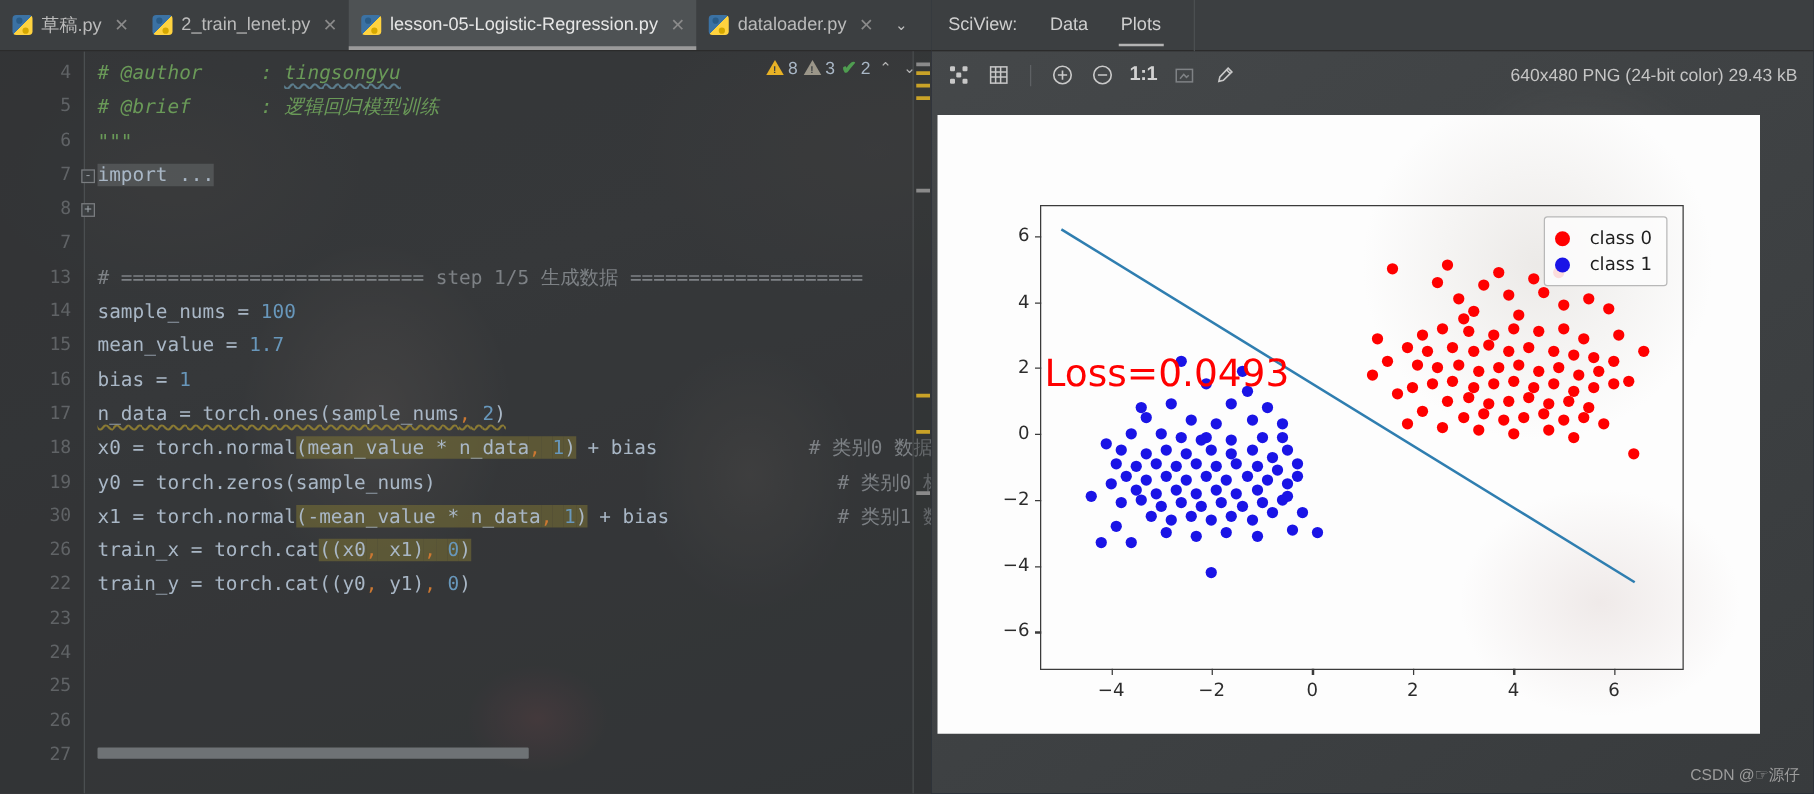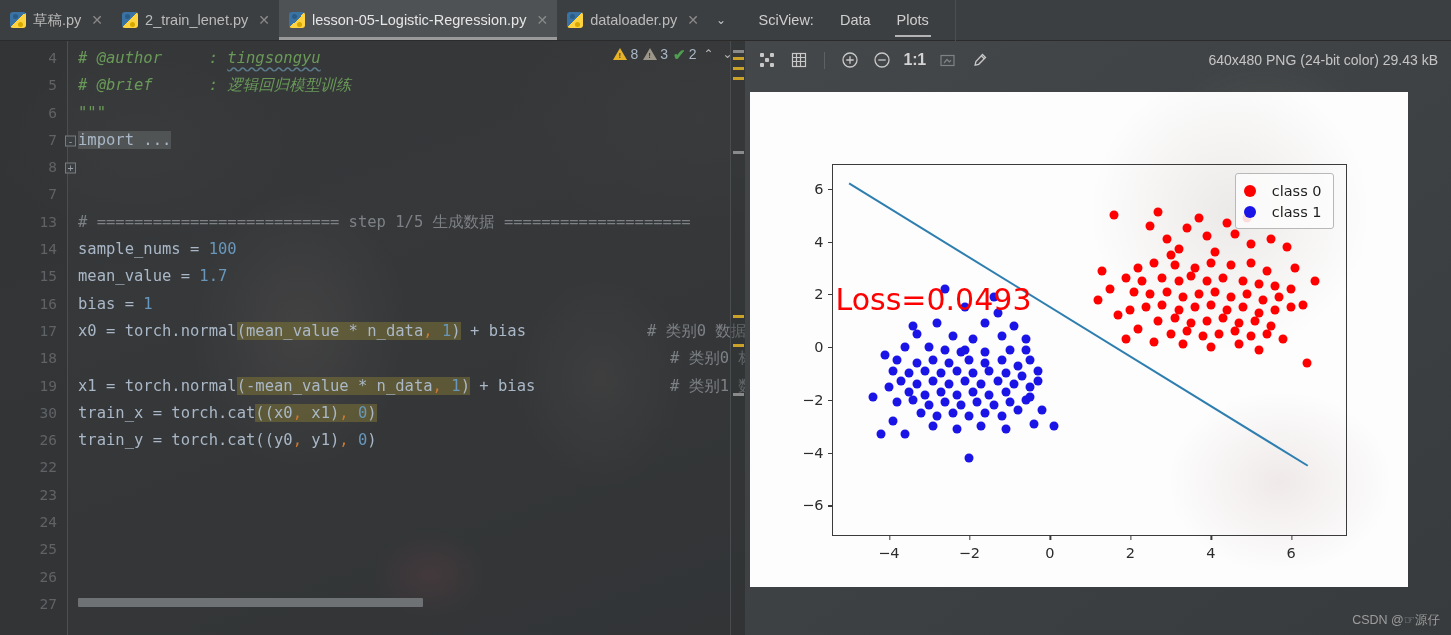--- a/index.html
+++ b/index.html
@@ -441,22 +441,23 @@
           <div class="line"><span class="cm"># @author     : </span><span class="cm spellsq">tingsongyu</span></div>
           <div class="line"><span class="cm"># @brief      : 逻辑回归模型训练</span></div>
           <div class="line"><span class="cm">"""</span></div>
           <div class="line"><span class="id selbg">import ...</span></div>
           <div class="line"></div>
           <div class="line"></div>
           <div class="line"><span class="cm2"># ========================== step 1/5 生成数据 ====================</span></div>
           <div class="line"><span class="id">sample_nums = </span><span class="num">100</span></div>
           <div class="line"><span class="id">mean_value = </span><span class="num">1.7</span></div>
           <div class="line"><span class="id">bias = </span><span class="num">1</span></div>
+          <div class="line"><span class="id squiggle">n_data = torch.ones(sample_nums</span><span class="comma squiggle">,</span><span class="id squiggle"> </span><span class="num squiggle">2</span><span class="id squiggle">)</span></div>
           <div class="line"><span class="id">x0 = torch.normal</span><span class="id hl">(mean_value * n_data</span><span class="comma hl">,</span><span class="id hl"> </span><span class="num hl">1</span><span class="id hl">)</span><span class="id"> + bias</span><span class="cm2" style="position: absolute; left: 579px;"># 类别0 数据</span></div>
-          <div class="line"><span class="cm2" style="position: absolute; left: 602px;"># 类别0 标签</span></div>
+          <div class="line"><span class="id">y0 = torch.zeros(sample_nums)</span><span class="cm2" style="position: absolute; left: 602px;"># 类别0 标签</span></div>
           <div class="line"><span class="id">x1 = torch.normal</span><span class="id hl">(-mean_value * n_data</span><span class="comma hl">,</span><span class="id hl"> </span><span class="num hl">1</span><span class="id hl">)</span><span class="id"> + bias</span><span class="cm2" style="position: absolute; left: 602px;"># 类别1 数据</span></div>
           <div class="line"><span class="id">train_x = torch.cat</span><span class="id hl">((x0</span><span class="comma hl">,</span><span class="id hl"> x1)</span><span class="comma hl">,</span><span class="id hl"> </span><span class="num hl">0</span><span class="id hl">)</span></div>
           <div class="line"><span class="id">train_y = torch.cat((y0</span><span class="comma">,</span><span class="id"> y1)</span><span class="comma">,</span><span class="id"> </span><span class="num">0</span><span class="id">)</span></div>
           <div class="line"></div>
           <div class="line"></div>
         </div>
     </div>
 
     <div id="marker-strip">
         <div class="mk" style="top: 9px; background: rgb(138, 138, 138);"></div>

